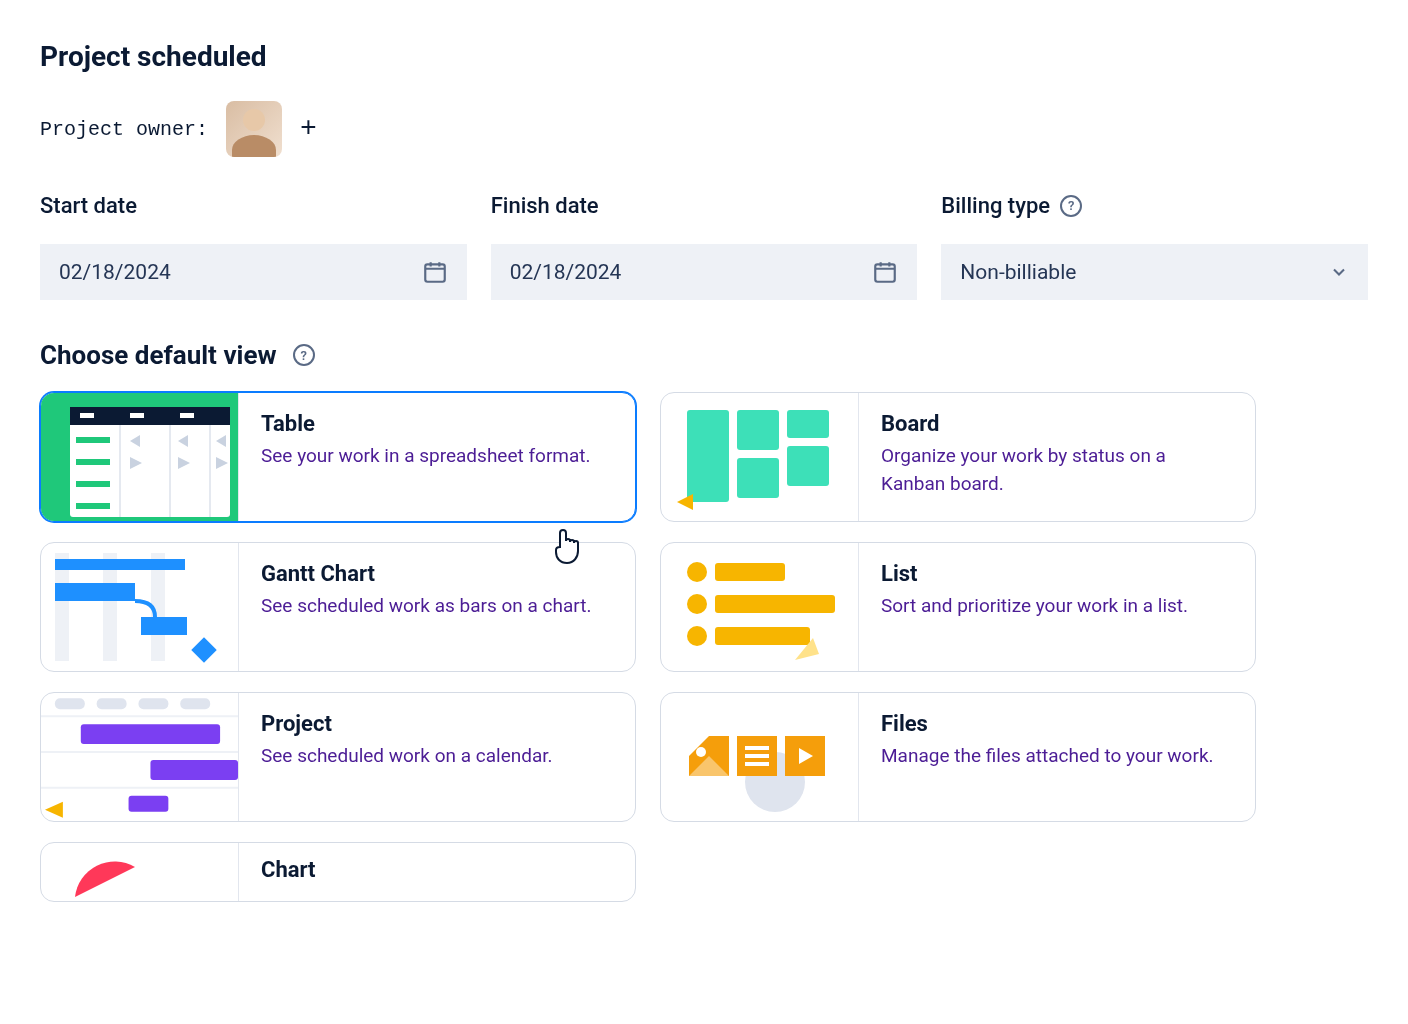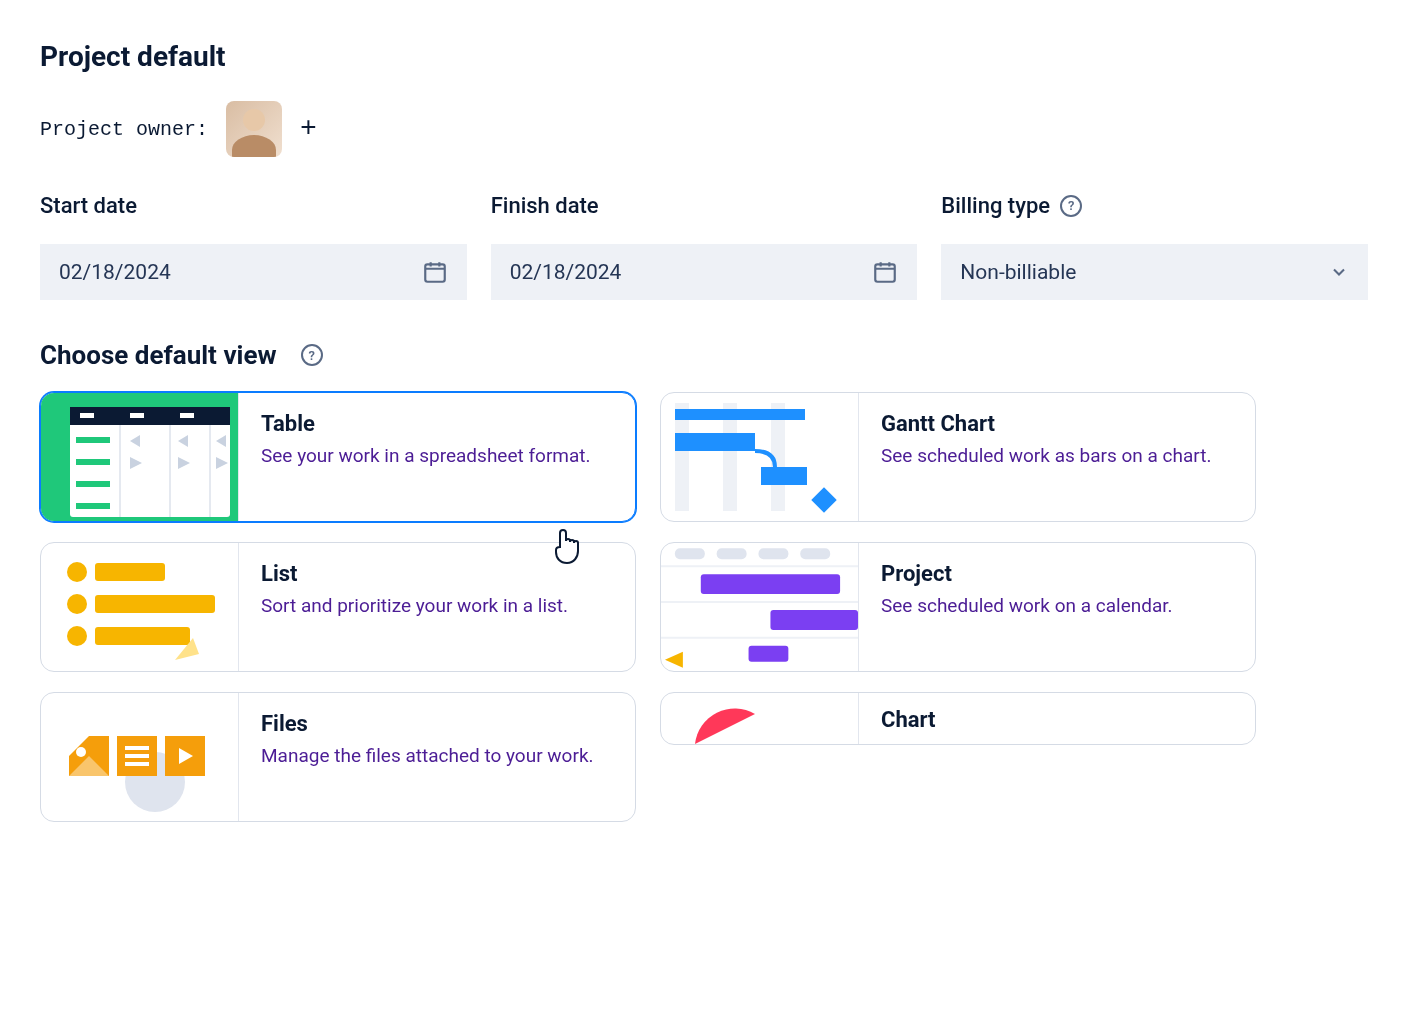--- a/index.html
+++ b/index.html
@@ -79,21 +79,21 @@
     height:56px;
     display:flex; align-items:center; justify-content:space-between;
     padding:0 18px;
     font-size:21px;
     color:#253655;
   }
   .input .icon-slot { color:#5a6a85; }
   svg { display:block; }
   h2.section {
     font-size: 26px; font-weight:700;
-    display:flex; align-items:center; gap:24px;
+    display:flex; align-items:center; gap:16px;
     margin-bottom: 22px;
   }
   .grid {
     display:grid;
     grid-template-columns: repeat(2, 596px);
     gap: 20px 24px;
   }
   .card {
     border:1px solid #d5dbe5;
     border-radius:14px;
@@ -126,21 +126,21 @@
   }
   .cursor-hand {
     position:absolute;
     left:550px; top:525px;
     pointer-events:none;
   }
 </style>
 </head>
 <body>
 
-<h1>Project default</h1>
+<h1>Project scheduled</h1>
 
 <div class="owner-row">
   <span>Project owner:</span>
   <span class="avatar"></span>
   <span class="add-owner">+</span>
 </div>
 
 <div class="field-row">
   <div class="field">
     <div class="field-label">Start date</div>
@@ -211,20 +211,36 @@
         <polygon points="128,60 140,66 128,72" fill="#c9d2e0"></polygon>
         <polygon points="166,60 178,66 166,72" fill="#c9d2e0"></polygon>
       </svg>
     </div>
     <div class="card-body">
       <div class="card-title">Table</div>
       <div class="card-desc">See your work in a spreadsheet format.</div>
     </div>
   </div>
 
+  <div class="card">
+    <div class="thumb">
+      <svg width="170" height="110" viewBox="0 0 170 110">
+        <rect x="12" y="8" width="42" height="92" fill="#3de0b8" rx="3"></rect>
+        <rect x="62" y="8" width="42" height="40" fill="#3de0b8" rx="3"></rect>
+        <rect x="62" y="56" width="42" height="40" fill="#3de0b8" rx="3"></rect>
+        <rect x="112" y="8" width="42" height="28" fill="#3de0b8" rx="3"></rect>
+        <rect x="112" y="44" width="42" height="40" fill="#3de0b8" rx="3"></rect>
+        <polygon points="2,100 18,92 18,108" fill="#f7b500"></polygon>
+      </svg>
+    </div>
+    <div class="card-body">
+      <div class="card-title">Board</div>
+      <div class="card-desc">Organize your work by status on a Kanban board.</div>
+    </div>
+  </div>
 
   <div class="card">
     <div class="thumb">
       <svg width="190" height="120" viewBox="0 0 190 120">
         <rect x="10" y="6" width="14" height="108" fill="#eef1f6"></rect>
         <rect x="58" y="6" width="14" height="108" fill="#eef1f6"></rect>
         <rect x="106" y="6" width="14" height="108" fill="#eef1f6"></rect>
         <rect x="10" y="12" width="130" height="11" fill="#1e90ff"></rect>
         <rect x="10" y="36" width="80" height="18" fill="#1e90ff"></rect>
         <rect x="96" y="70" width="46" height="18" fill="#1e90ff"></rect>
@@ -293,21 +309,21 @@
         <rect x="110" y="34" width="40" height="40" fill="#f59e0b"></rect>
         <polygon points="124,46 138,54 124,62" fill="#ffffff"></polygon>
       </svg>
     </div>
     <div class="card-body">
       <div class="card-title">Files</div>
       <div class="card-desc">Manage the files attached to your work.</div>
     </div>
   </div>
 
-  <div class="card" style="height:53px;">
+  <div class="card" style="height:60px;">
     <div class="thumb">
       <svg width="170" height="50" viewBox="0 0 170 50">
         <path d="M20 50 A40 40 0 0 1 80 20" fill="#ff3859"></path>
       </svg>
     </div>
     <div class="card-body" style="padding-top:14px;">
       <div class="card-title">Chart</div>
     </div>
   </div>
 

